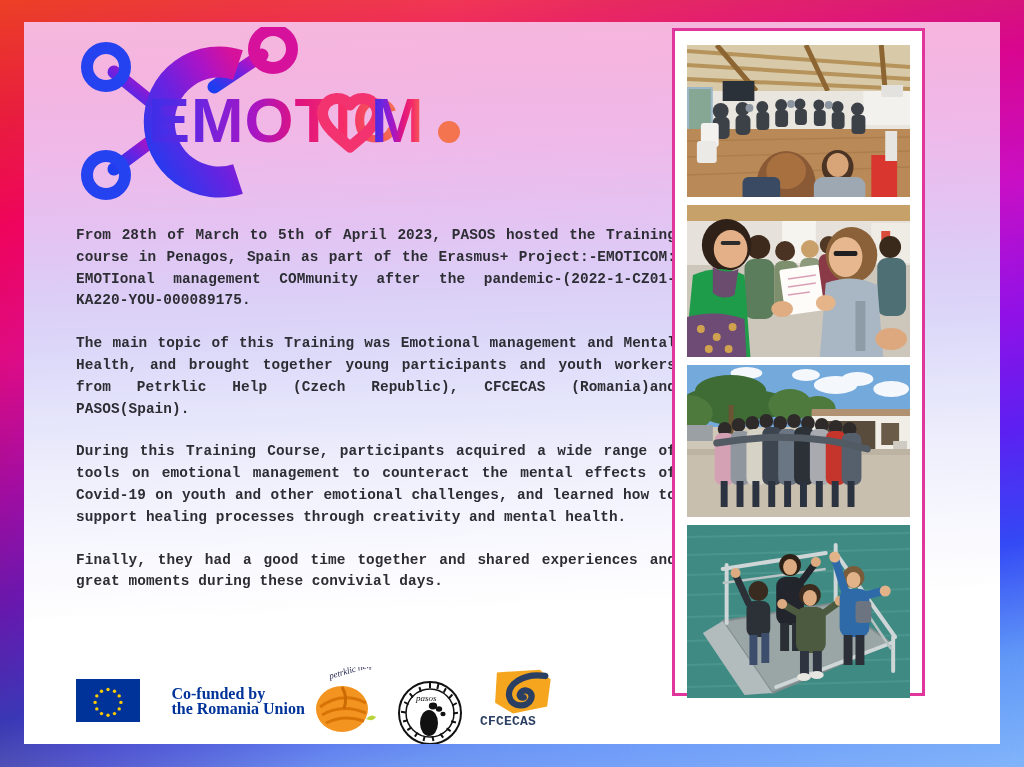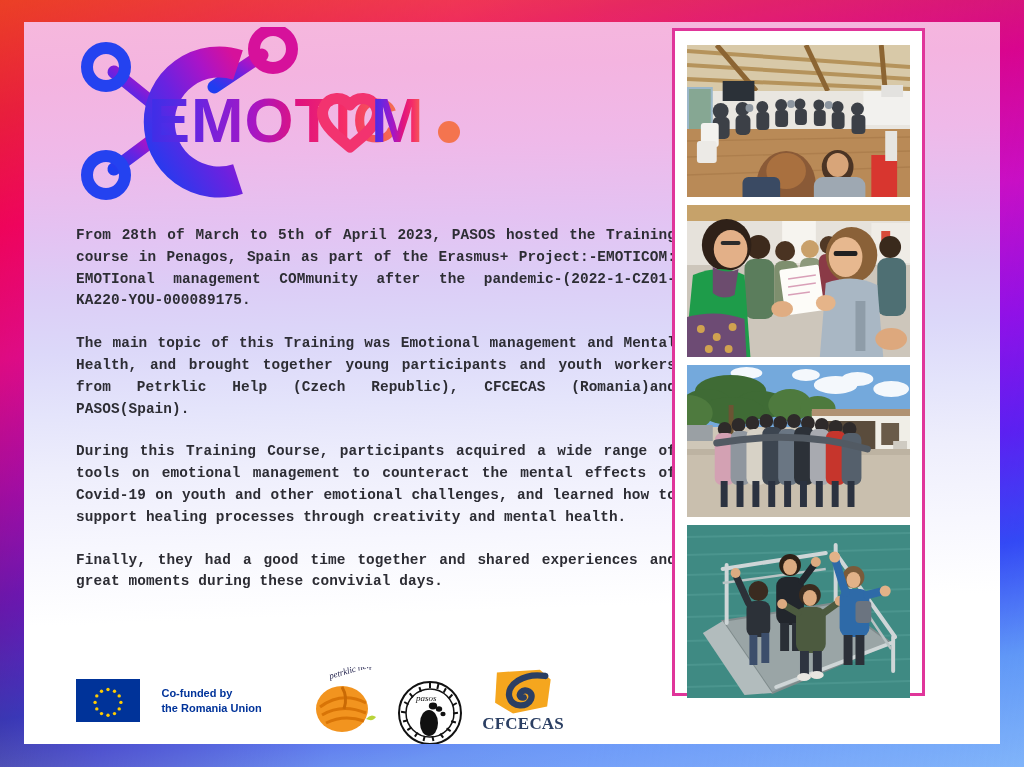--- a/index.html
+++ b/index.html
@@ -68,27 +68,27 @@
   #copy p{margin:0 0 21px 0;text-align:justify;}
   #copy p:last-child{margin-bottom:0;}
   
   #logos{position:absolute;left:52px;top:643px;width:620px;height:72px;}
   .logo-slot{position:absolute;top:0;}
   .eu-flag{
     width:64px;height:43px;background:#003399;display:inline-block;
     vertical-align:middle;position:relative;
   }
   .eu-text{
-    display:inline-block;vertical-align:middle;margin-left:17px;
-    color:#00339a;font-size:11px;line-height:15px;font-weight:700;
-    font-family:Liberation Sans, sans-serif;
+    display:inline-block;vertical-align:middle;margin-left:27px;
+    color:#00339a;font-size:16px;line-height:15px;font-weight:700;
+    font-family:Liberation Serif, serif;
   }
   .cfcecas-text{
-    text-align:right;color:#2b3f63;font-weight:700;font-size:17px;
-    font-family:Liberation Serif, serif;margin-top:-9px;
+    text-align:left;color:#2b3f63;font-weight:700;font-size:13px;
+    font-family:Liberation Mono, monospace;margin-top:-9px;
     letter-spacing:.2px;
   }
   
   #photoframe{
     position:absolute;left:672px;top:28px;width:253px;height:668px;
     box-sizing:border-box;border:3px solid #e0359a;background:#ffffff;
     padding:14px 12px;z-index:3;
   }
   #photoframe .ph{
     width:100%;height:152px;margin-bottom:8px;overflow:hidden;position:relative;

